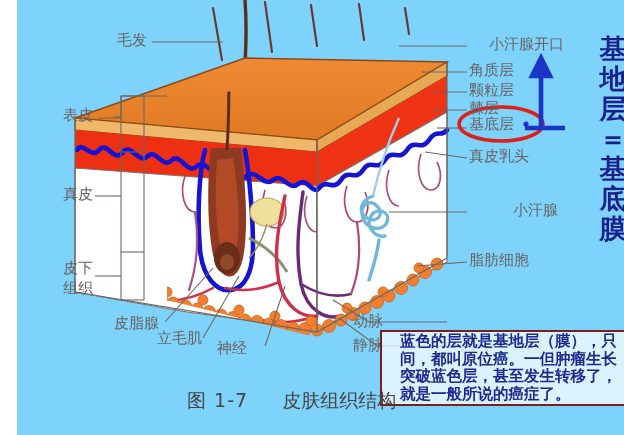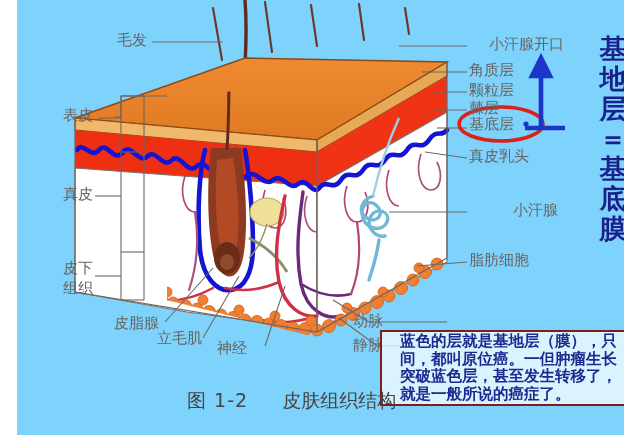--- a/index.html
+++ b/index.html
@@ -260,18 +260,18 @@
   </div>
 
   <div id="annot">
     <div>蓝色的层就是基地层（膜），只</div>
     <div>间，都叫原位癌。一但肿瘤生长</div>
     <div>突破蓝色层，甚至发生转移了，</div>
     <div>就是一般所说的癌症了。</div>
   </div>
 
   <div id="caption">
-    <span class="num">图 1-2</span>
+    <span class="num">图 1-7</span>
     <span style="display:inline-block;width:22px;"></span>
     <span>皮肤组织结构</span>
   </div>
 
 </div>
 
 </body></html>

